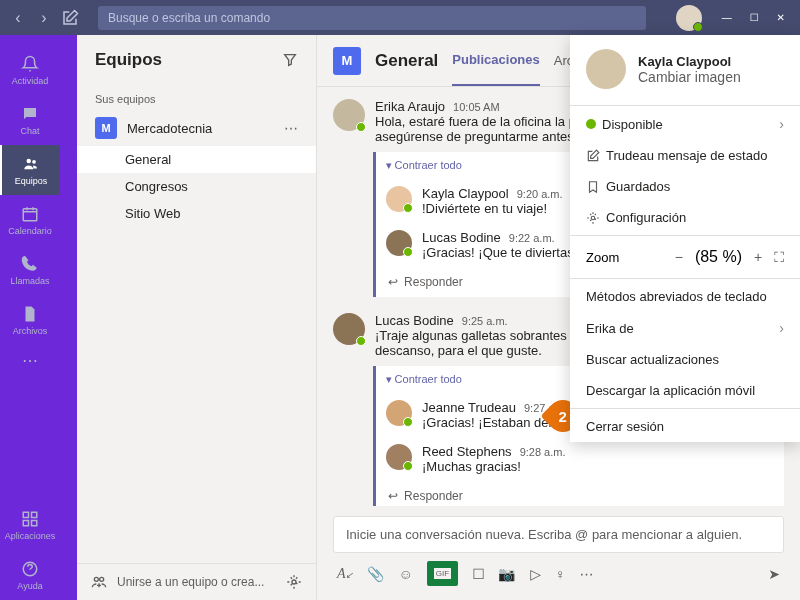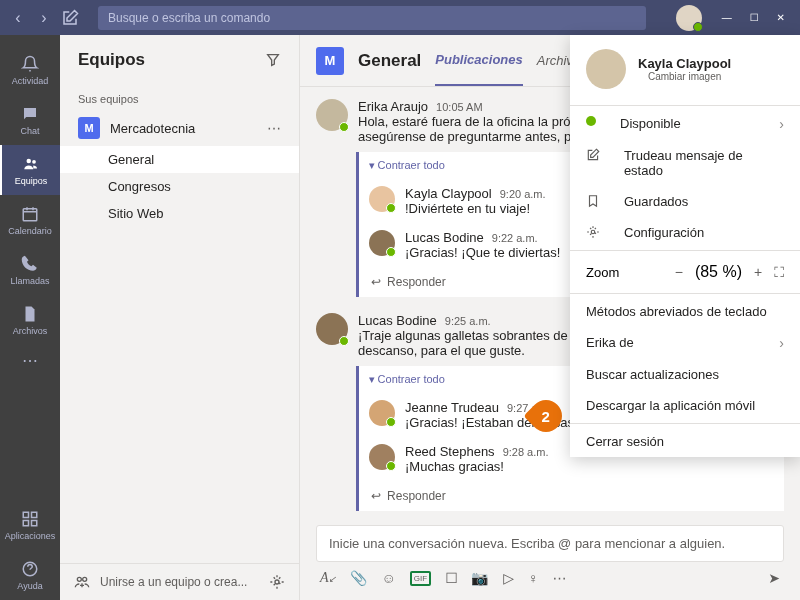--- a/index.html
+++ b/index.html
@@ -7,42 +7,42 @@
 
 .titlebar { height: 35px; background: #444b6e; display: flex; align-items: center; padding: 0 5px; }
 .nav-btn { width: 26px; height: 26px; display: flex; align-items: center; justify-content: center; color: #c0c5e0; cursor: pointer; }
 .search-box { flex: 1; margin: 0 30px 0 15px; height: 24px; background: #5c6490; border-radius: 3px; display: flex; align-items: center; padding: 0 10px; color: #c0c5e0; font-size: 12px; }
 .avatar-top { width: 26px; height: 26px; border-radius: 50%; background: #e0d5c5; position: relative; margin-right: 8px; cursor: pointer; }
 .avatar-top::after { content: ''; position: absolute; bottom: -1px; right: -1px; width: 8px; height: 8px; background: #6bb700; border-radius: 50%; border: 1px solid #444b6e; }
 .win-btns { display: flex; gap: 18px; margin-left: 12px; margin-right: 10px; }
 .win-btn { color: #fff; font-size: 10px; cursor: pointer; }
 
 .main { display: flex; height: 565px; }
-.railnav { width: 60px; background: #404040; display: flex; flex-direction: column; align-items: flex-start; padding-top: 10px; }
+.railnav { width: 77px; background: #6d28d9; display: flex; flex-direction: column; align-items: flex-start; padding-top: 10px; }
 .rail-item { width: 60px; height: 50px; display: flex; flex-direction: column; align-items: center; justify-content: center; color: #b0b4cc; cursor: pointer; font-size: 9px; gap: 3px; }
 .rail-item.active { background: #444b6e; color: #fff; border-left: 2px solid #fff; }
 .rail-spacer { flex: 1; }
 
 .teams-panel { width: 240px; background: #f3f2f1; border-right: 1px solid #e1dfdd; display: flex; flex-direction: column; }
 .tp-head { padding: 15px 18px; display: flex; align-items: center; justify-content: space-between; }
 .tp-title { font-size: 17px; font-weight: 700; color: #252423; }
 .tp-sub { padding: 8px 18px 5px; font-size: 11px; color: #605e5c; }
 .team-row { padding: 7px 18px; display: flex; align-items: center; gap: 10px; cursor: pointer; }
 .team-icon { width: 22px; height: 22px; background: #4f6bed; border-radius: 3px; display: flex; align-items: center; justify-content: center; color: #fff; font-size: 11px; font-weight: 600; }
 .team-name { flex: 1; font-size: 13px; color: #252423; }
 .more-dots { color: #605e5c; font-size: 14px; cursor: pointer; }
 .channel { padding: 6px 18px 6px 48px; font-size: 13px; color: #252423; cursor: pointer; }
 .channel.active { background: #fff; }
 .tp-foot { margin-top: auto; padding: 10px 14px; display: flex; align-items: center; gap: 10px; font-size: 12px; color: #605e5c; border-top: 1px solid #e1dfdd; }
 
 .content { flex: 1; background: #f3f2f1; display: flex; flex-direction: column; position: relative; }
 .chead { height: 52px; display: flex; align-items: center; padding: 0 16px; gap: 14px; border-bottom: 1px solid #e1dfdd; }
 .chead .team-icon { width: 28px; height: 28px; font-size: 13px; }
 .chead-title { font-size: 17px; font-weight: 700; color: #252423; }
-.tab { font-size: 13px; color: #605e5c; cursor: pointer; padding: 17px 0; font-style: italic; }
+.tab { font-size: 13px; color: #605e5c; cursor: pointer; padding: 17px 0; }
 .tab.active { color: #6264a7; border-bottom: 2px solid #6264a7; font-weight: 600; }
 
 .messages { flex: 1; overflow-y: auto; padding: 12px 16px; }
 .thread { margin-bottom: 16px; }
 .msg-root { display: flex; gap: 10px; }
 .avatar { width: 32px; height: 32px; border-radius: 50%; background: #d4c5a9; flex-shrink: 0; position: relative; }
 .avatar.sm { width: 26px; height: 26px; }
 .presence { position: absolute; bottom: -1px; right: -1px; width: 10px; height: 10px; background: #6bb700; border-radius: 50%; border: 1.5px solid #fff; }
 .msg-body { flex: 1; font-size: 13px; color: #252423; }
 .msg-head { display: flex; gap: 8px; align-items: baseline; }
@@ -56,23 +56,23 @@
 .compose { margin: 10px 16px 14px; }
 .compose-in { background: #fff; border: 1px solid #e1dfdd; border-radius: 3px; padding: 10px 12px; font-size: 13px; color: #605e5c; }
 .compose-bar { display: flex; align-items: center; gap: 14px; padding: 8px 4px 0; color: #605e5c; }
 .compose-bar .ico { cursor: pointer; font-size: 14px; }
 .compose-bar .send { margin-left: auto; }
 
 .profile-menu { position: absolute; top: 0; right: 0; width: 230px; background: #fff; box-shadow: 0 4px 16px rgba(0,0,0,0.2); z-index: 100; font-size: 13px; }
 .pm-head { display: flex; align-items: center; gap: 12px; padding: 14px 16px; }
 .pm-avatar { width: 40px; height: 40px; border-radius: 50%; background: #d4c5a9; }
 .pm-name { font-weight: 600; color: #252423; }
-.pm-sub { font-size: 10px; color: #605e5c; cursor: pointer; text-align: center; }
+.pm-sub { font-size: 14px; color: #605e5c; cursor: pointer; text-align: center; }
 .pm-sep { height: 1px; background: #e1dfdd; margin: 2px 0; }
-.pm-item { padding: 8px 16px; display: flex; align-items: flex-start; gap: 24px; cursor: pointer; color: #252423; }
+.pm-item { padding: 8px 16px; display: flex; align-items: center; gap: 6px; cursor: pointer; color: #252423; }
 .pm-item .chev { margin-left: auto; color: #8a8886; font-size: 14px; }
 .pm-status-dot { width: 10px; height: 10px; background: #6bb700; border-radius: 50%; }
 .zoom-row { padding: 10px 16px; display: flex; align-items: center; gap: 12px; }
 .zoom-row .zlbl { flex: 1; }
 .zbtn { cursor: pointer; color: #605e5c; font-size: 14px; }
 
 .callout { position: absolute; width: 32px; height: 32px; background: #e8710a; border-radius: 50% 50% 50% 4px; transform: rotate(45deg); display: flex; align-items: center; justify-content: center; }
 .callout span { transform: rotate(-45deg); color: #fff; font-weight: 700; font-size: 15px; }
 .ico-svg { width: 18px; height: 18px; }
 </style>
@@ -283,21 +283,21 @@
         </div>
       </div>
     </div>
 
     <div class="compose">
       <div class="compose-in">Inicie una conversación nueva. Escriba @ para mencionar a alguien.</div>
       <div class="compose-bar">
         <span class="ico" style="font-style:italic;font-family:serif">A<span style="font-size:9px">↙</span></span>
         <span class="ico">📎</span>
         <span class="ico">☺</span>
-        <span class="ico" style="border:2px solid #15803d;font-size:8px;padding:1px 2px;border-radius:2px">GIF</span>
+        <span class="ico" style="border:7px solid #15803d;font-size:8px;padding:1px 2px;border-radius:2px">GIF</span>
         <span class="ico">☐</span>
         <span class="ico">📷</span>
         <span class="ico">▷</span>
         <span class="ico">♀</span>
         <span class="ico">⋯</span>
         <span class="ico send">➤</span>
       </div>
     </div>
 
     <div class="profile-menu">

